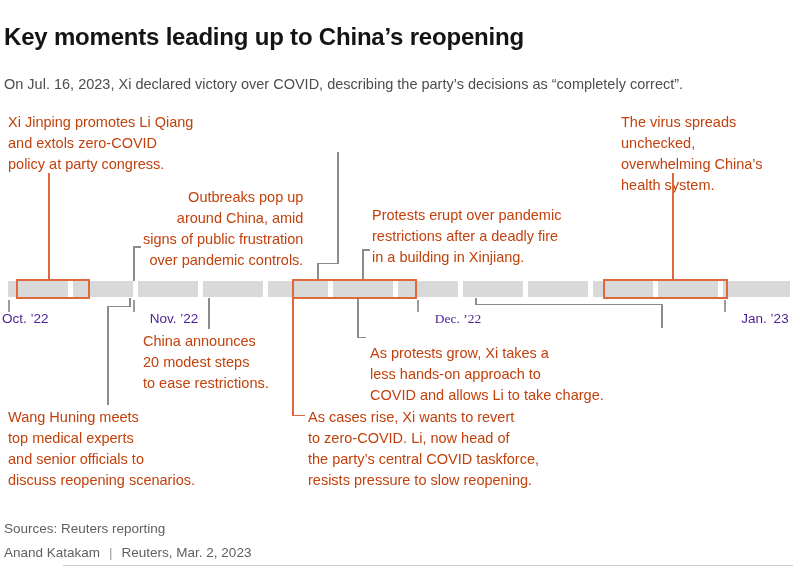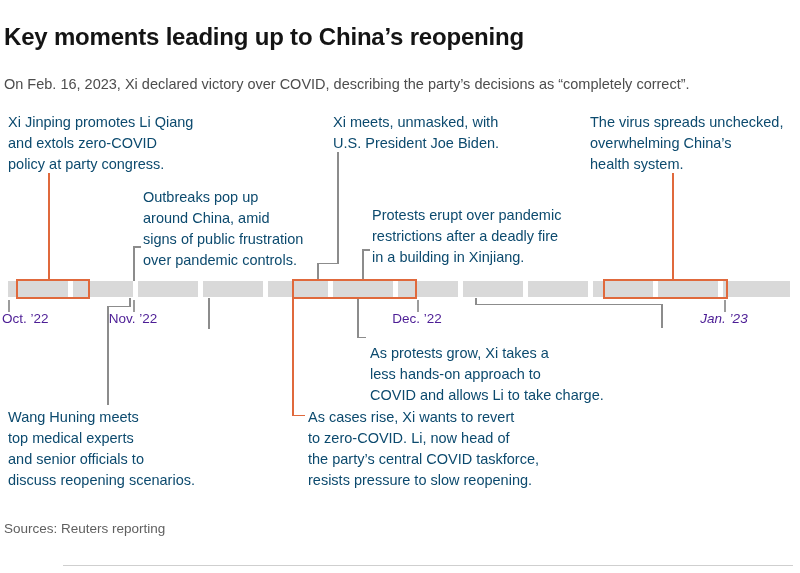--- a/index.html
+++ b/index.html
@@ -11,70 +11,71 @@
   .stage{position:absolute;inset:0;}
   .title{
     position:absolute;left:4px;top:7px;width:760px;
     font-size:24px;font-weight:700;letter-spacing:-0.2px;color:#141414;
   }
   .subtitle{
     position:absolute;left:4px;top:59px;width:760px;
     font-size:14.5px;color:#4d4d4d;line-height:20px;
   }
   .note{
-    position:absolute;font-size:14.5px;line-height:21px;color:#0c4a6e;
+    position:absolute;font-size:14.5px;line-height:21px;color:#c2410c;
     white-space:pre-line;
   }
   
   .a1{left:8px;top:112px;}
-  .a2{left:143px;top:187px;}
+  .a2{left:143px;top:187px;text-align:right;}
   .a3{left:333px;top:112px;}
   .a4{left:372px;top:205px;}
-  .a5{left:590px;top:112px;}
+  .a5{left:621px;top:112px;}
   .b1{left:143px;top:331px;}
   .b2{left:8px;top:407px;}
   .b3{left:370px;top:343px;}
   .b4{left:308px;top:407px;}
   .b5{left:617px;top:331px;}
   .line{position:absolute;background:#8c8c8c;}
   .oline{position:absolute;background:#e0693c;}
   .seg{position:absolute;top:0;height:16px;background:#d9d9d9;}
   .bar{position:absolute;left:0;top:281px;width:800px;height:16px;}
   .hl{position:absolute;top:-2.5px;height:16px;border:2px solid #e0693c;background:transparent;}
   .tick{position:absolute;top:300px;width:1.5px;height:12px;background:#9c9c9c;}
   .mlabel{position:absolute;top:311px;font-size:13.5px;color:#4c1d95;white-space:nowrap;}
-  .mlabel.center{transform:translateX(-50%);}
+  .mlabel.center{transform:translateX(-50%);margin-left:41px;}
   .sources{position:absolute;left:4px;top:521px;font-size:13.5px;color:#5f5f5f;}
   .byline{position:absolute;left:4px;top:545px;font-size:13.5px;color:#5f5f5f;}
   .byline .sep{color:#9a9a9a;padding:0 9px;}
   .bottomrule{position:absolute;left:63px;top:565px;width:730px;height:1px;background:#cfcfcf;}
 </style>
 </head>
 <body>
 
 <div class="stage">
 
   <h1 class="title">Key moments leading up to China’s reopening</h1>
-  <p class="subtitle">On Feb. 16, 2023, Xi declared victory over COVID, describing the party’s decisions as “completely correct”.</p>
+  <p class="subtitle">On Jul. 16, 2023, Xi declared victory over COVID, describing the party’s decisions as “completely correct”.</p>
 
   <div class="note a1">Xi Jinping promotes Li Qiang
 and extols zero-COVID
 policy at party congress.</div>
   <div class="note a2">Outbreaks pop up
 around China, amid
 signs of public frustration
 over pandemic controls.</div>
-  <div class="note a3">Xi meets, unmasked, with
-U.S. President Joe Biden.</div>
   <div class="note a4">Protests erupt over pandemic
 restrictions after a deadly fire
 in a building in Xinjiang.</div>
   <div class="note a5">The virus spreads unchecked,
 overwhelming China’s
 health system.</div>
+  <div class="note b1">China announces
+20 modest steps
+to ease restrictions.</div>
   <div class="note b2">Wang Huning meets
 top medical experts
 and senior officials to
 discuss reopening scenarios.</div>
   <div class="note b3">As protests grow, Xi takes a
 less hands-on approach to
 COVID and allows Li to take charge.</div>
   <div class="note b4">As cases rise, Xi wants to revert
 to zero-COVID. Li, now head of
 the party’s central COVID taskforce,
@@ -118,21 +119,24 @@
       <div class="hl" style="left: 16px; width: 70px; border-color: rgb(224, 105, 60);"></div>
       <div class="hl" style="left: 292px; width: 121px; border-color: rgb(224, 105, 60);"></div>
       <div class="hl" style="left: 603px; width: 121px; border-color: rgb(224, 105, 60);"></div>
     </div>
   <div id="axis">
       <div class="tick" style="left: 8px;"></div>
       <div class="mlabel" style="left: 2px;">Oct. ’22</div>
       <div class="tick" style="left: 133px;"></div>
       <div class="mlabel center" style="left: 133px;">Nov. ’22</div>
       <div class="tick" style="left: 417px;"></div>
-      <div class="mlabel center" style="left: 417px;">Dec. ’22</div>
+      <div class="mlabel center" style="left: 417px; font-family: Liberation Serif, serif;">Dec. ’22</div>
       <div class="tick" style="left: 724px;"></div>
-      <div class="mlabel center" style="left: 724px; font-style: italic;">Jan. ’23</div>
+      <div class="mlabel center" style="left: 724px;">Jan. ’23</div>
     </div>
 
   <div class="sources">Sources: Reuters reporting</div>
+  <div class="byline">
+    <span>Anand Katakam</span><span class="sep">|</span><span>Reuters, Mar. 2, 2023</span>
+  </div>
   <div class="bottomrule"></div>
 
 </div>
 
 </body></html>

